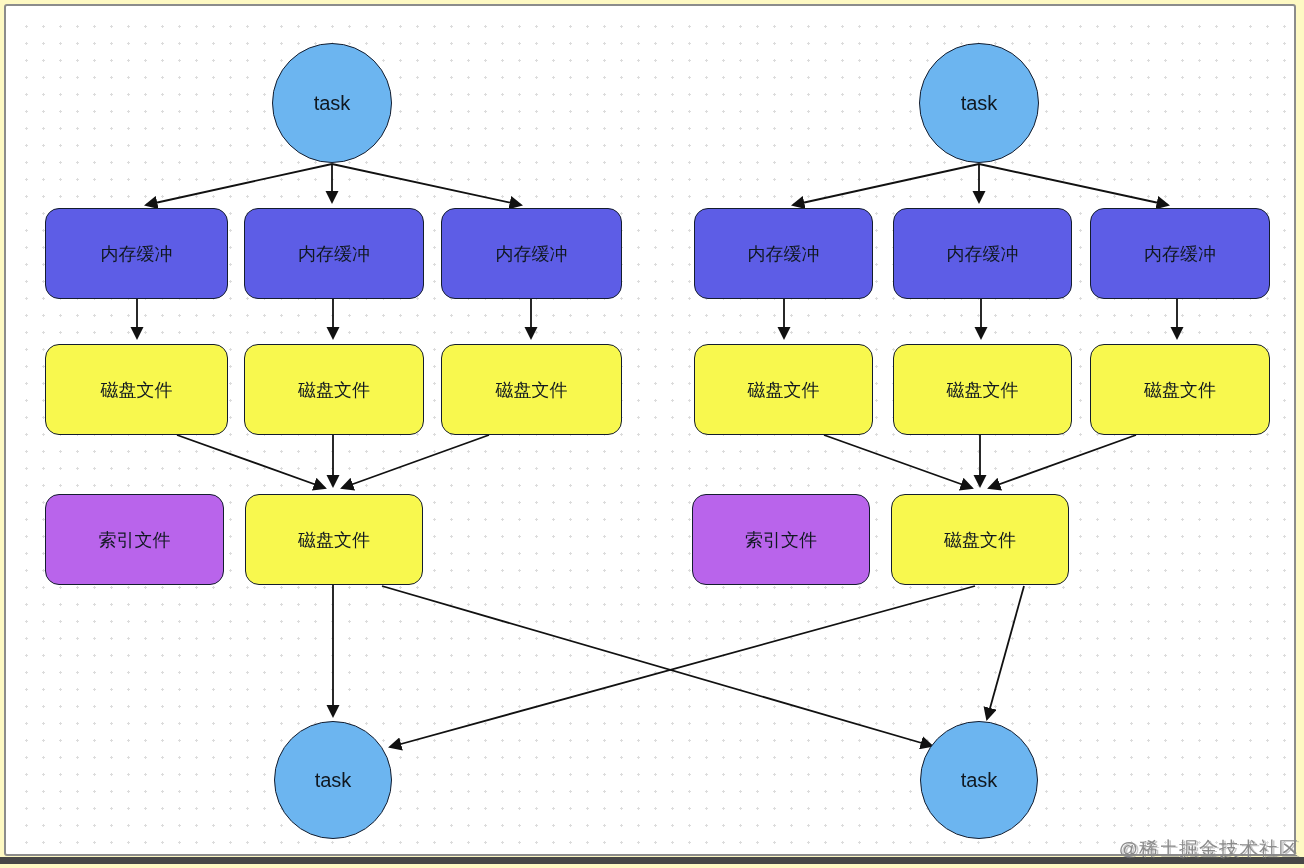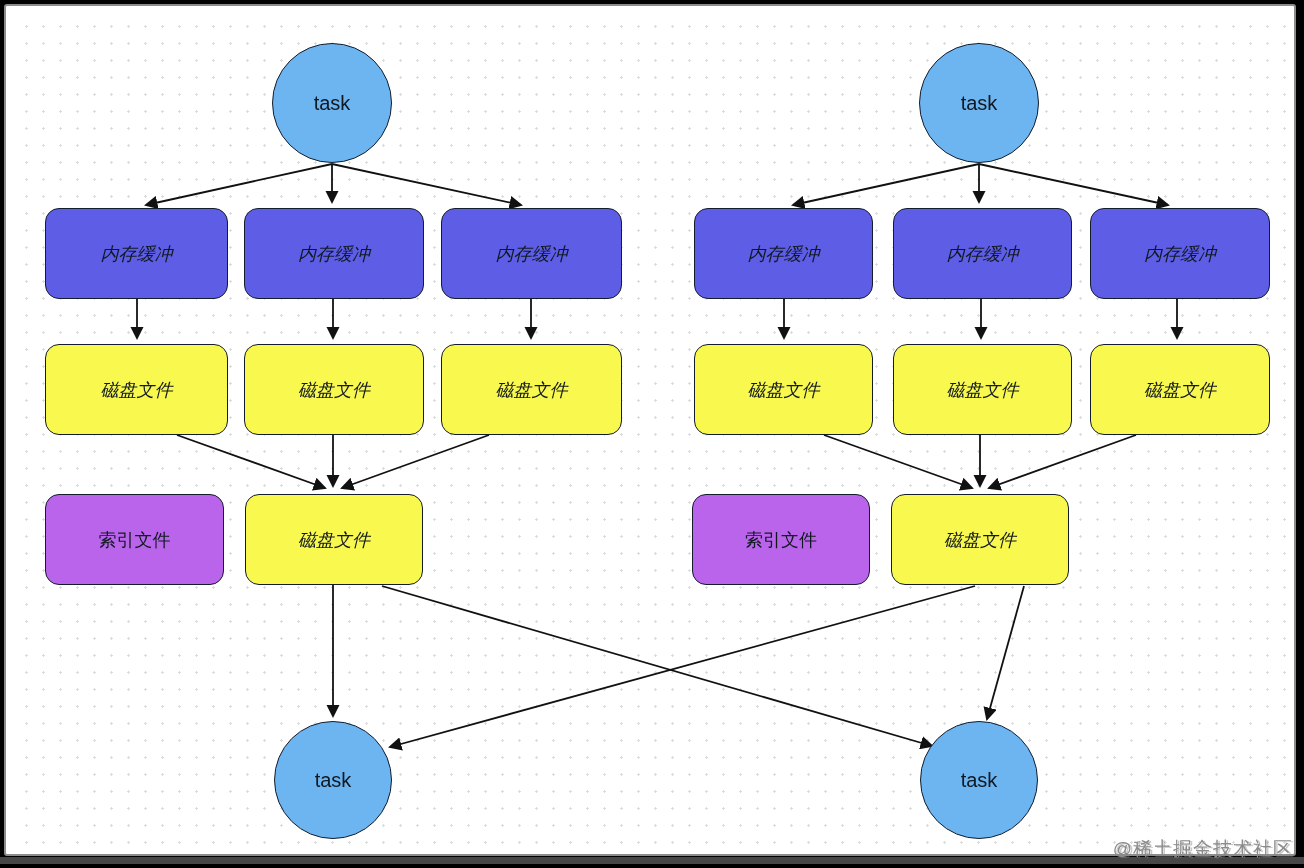--- a/index.html
+++ b/index.html
@@ -1,17 +1,17 @@
 <!DOCTYPE html>
 <html style="--task-fill: #6cb5f0; --memory-buffer-fill: #5d5de6; --disk-file-fill: #f8f84e; --index-file-fill: #b964eb; --node-border: #141d2e; --edge-stroke: #111111; --grid-dot: #dcdcdc; --frame-border: #8c8c8c; --bottom-bar: #474747;"><head>
 <meta charset="utf-8">
 <style>
   html,body{margin:0;padding:0;background:#ffffff;}
   body{font-family:"Liberation Sans","DejaVu Sans",sans-serif;}
-  #stage{position:relative;width:1304px;height:868px;background:#000000;overflow:hidden;}
+  #stage{position:relative;width:1304px;height:868px;background:#fef9c3;overflow:hidden;}
 
   
   .frame{position:absolute;left:4px;top:4px;width:1292px;height:852px;
          border:2px solid var(--frame-border,#8c8c8c);border-radius:3px;background:#ffffff;box-sizing:border-box;}
 
   
   .dots{position:absolute;left:14px;top:14px;width:1276px;height:838px;
         background-image:radial-gradient(circle,var(--grid-dot,#dcdcdc) 1.1px,transparent 1.3px);
         background-size:17px 17px;background-position:4px 4px;}
 
@@ -19,27 +19,27 @@
   svg.edges{position:absolute;left:0;top:0;width:1304px;height:868px;pointer-events:none;}
   svg.edges line{stroke:var(--edge-stroke,#111111);stroke-width:1.8;}
   svg.edges marker path{fill:var(--edge-stroke,#111111);}
 
   
   .node{position:absolute;display:flex;align-items:center;justify-content:center;
         box-sizing:border-box;color:#101820;cursor:default;}
   .circle{border-radius:50%;border:1.6px solid var(--node-border,#14202e);
           background:var(--task-fill,#6cb5f0);font-size:20px;}
   .box{border-radius:14px;border:1.6px solid var(--node-border,#14202e);font-size:18px;height:91px;}
-  .buffer{background:var(--memory-buffer-fill,#5d5de6);font-style:italic;}
-  .disk{background:var(--disk-file-fill,#f8f84e);font-style:italic;}
+  .buffer{background:var(--memory-buffer-fill,#5d5de6);}
+  .disk{background:var(--disk-file-fill,#f8f84e);}
   .index{background:var(--index-file-fill,#b964eb);margin-left:12px;}
 
   
   .bottom-bar{position:absolute;left:0;top:857px;width:1304px;height:7px;background:var(--bottom-bar,#474747);}
-  .watermark{position:absolute;right:11px;top:836px;font-size:19px;color:#8b8b8b;
+  .watermark{position:absolute;right:5px;top:836px;font-size:19px;color:#8b8b8b;
              text-shadow:2px 1px 0 rgba(130,130,130,0.45);letter-spacing:1px;z-index:5;}
 </style>
 </head>
 <body>
 
 <div id="stage">
   <div class="frame"></div>
   <div class="dots"></div>
 
   <svg class="edges" viewBox="0 0 1304 868">

